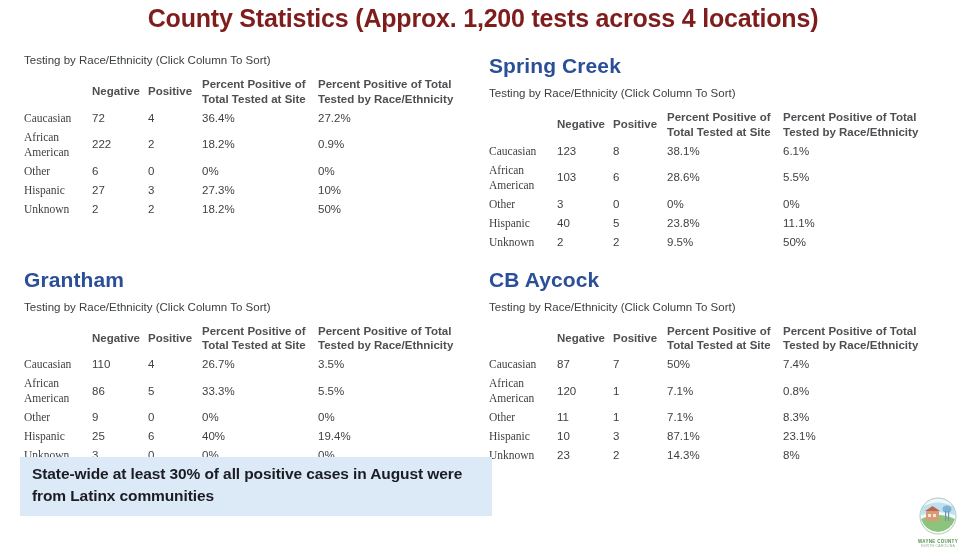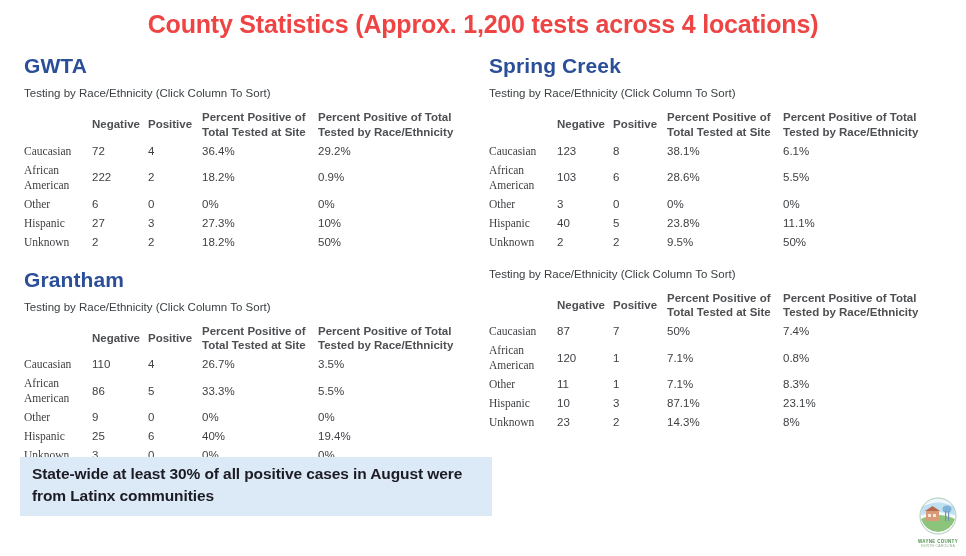--- a/index.html
+++ b/index.html
@@ -7,22 +7,22 @@
   body {
     font-family: "Liberation Sans", sans-serif;
     background: #ffffff;
     position: relative;
     overflow: hidden;
   }
   .page-title {
     text-align: center;
     font-size: 25px;
     font-weight: 700;
-    color: #ef4444;
-    padding-top: 10px;
+    color: #7f1d1d;
+    padding-top: 4px;
     letter-spacing: -0.2px;
   }
   .grid {
     position: absolute;
     left: 24px;
     top: 54px;
     width: 930px;
     display: grid;
     grid-template-columns: 440px 1fr;
     column-gap: 25px;
@@ -98,39 +98,38 @@
   }
 </style>
 </head>
 <body>
 
 <h1 class="page-title" data-interactable="false">County Statistics (Approx. 1,200 tests across 4 locations)</h1>
 
 <div class="grid" data-interactable="false">
 
   <section class="site-section" data-interactable="false">
-    <h2 data-interactable="false">GWTA</h2>
     <div class="table-subtitle" data-interactable="false">Testing by Race/Ethnicity (Click Column To Sort)</div>
     <table data-interactable="false">
         <thead>
           <tr data-interactable="false">
             <th data-interactable="false"></th>
             <th data-interactable="true">Negative</th>
             <th data-interactable="true">Positive</th>
             <th data-interactable="true">Percent Positive of Total Tested at Site</th>
             <th data-interactable="true">Percent Positive of Total Tested by Race/Ethnicity</th>
           </tr>
         </thead>
         <tbody>
           <tr data-interactable="false">
             <td data-interactable="false">Caucasian</td>
             <td data-interactable="false">72</td>
             <td data-interactable="false">4</td>
             <td data-interactable="false">36.4%</td>
-            <td data-interactable="false">29.2%</td>
+            <td data-interactable="false">27.2%</td>
           </tr>
           <tr data-interactable="false">
             <td data-interactable="false">African American</td>
             <td data-interactable="false">222</td>
             <td data-interactable="false">2</td>
             <td data-interactable="false">18.2%</td>
             <td data-interactable="false">0.9%</td>
           </tr>
           <tr data-interactable="false">
             <td data-interactable="false">Other</td>
@@ -257,20 +256,21 @@
             <td data-interactable="false">3</td>
             <td data-interactable="false">0</td>
             <td data-interactable="false">0%</td>
             <td data-interactable="false">0%</td>
           </tr>
         </tbody>
       </table>
   </section>
 
   <section class="site-section" data-interactable="false">
+    <h2 data-interactable="false">CB Aycock</h2>
     <div class="table-subtitle" data-interactable="false">Testing by Race/Ethnicity (Click Column To Sort)</div>
     <table data-interactable="false">
         <thead>
           <tr data-interactable="false">
             <th data-interactable="false"></th>
             <th data-interactable="true">Negative</th>
             <th data-interactable="true">Positive</th>
             <th data-interactable="true">Percent Positive of Total Tested at Site</th>
             <th data-interactable="true">Percent Positive of Total Tested by Race/Ethnicity</th>
           </tr>

